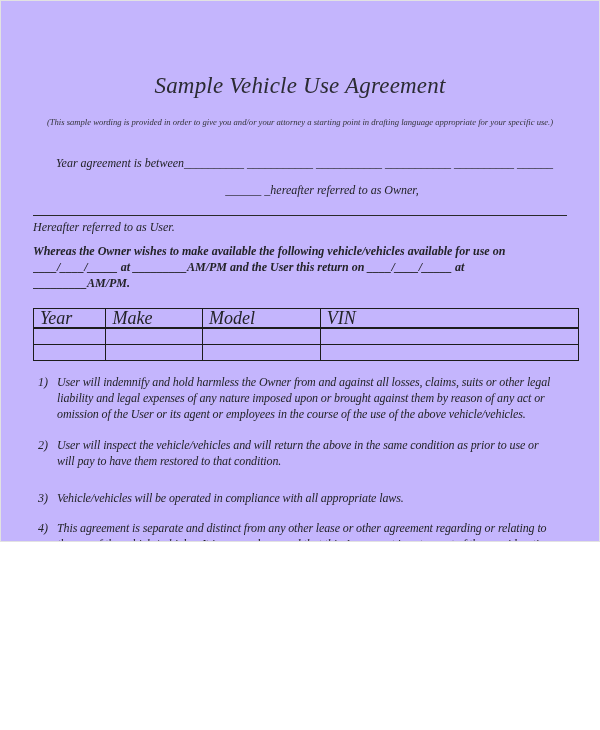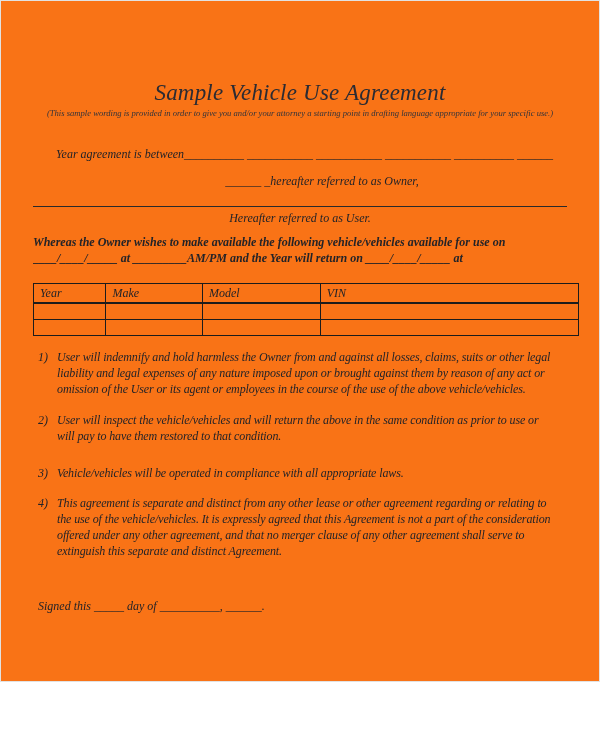--- a/index.html
+++ b/index.html
@@ -5,39 +5,39 @@
   * { margin: 0; padding: 0; box-sizing: border-box; }
   html, body { background: #ffffff; }
   body {
     width: 600px;
     font-family: "Liberation Serif", "DejaVu Serif", serif;
     color: #232328;
   }
   .page {
     position: relative;
     width: 600px;
-    height: 682px;
-    background: #f97316;
+    height: 542px;
+    background: #c4b5fd;
     border: 1px solid #e2e2e2;
     overflow: hidden;
     font-style: italic;
     font-size: 12px;
     line-height: 16px;
-    padding: 15px 32px;
+    padding: 8px 32px;
   }
   .title {
     margin-top: 64px;
     text-align: center;
     font-size: 23px;
     line-height: 26px;
     color: #2b2b33;
     letter-spacing: 0.2px;
   }
   .subtitle {
-    margin-top: 2px;
+    margin-top: 18px;
     text-align: center;
     font-size: 8.6px;
     line-height: 11px;
     color: #33333a;
     white-space: nowrap;
   }
   .parties-line-1 {
     margin-top: 27px;
     margin-left: 23px;
     white-space: nowrap;
@@ -52,39 +52,39 @@
     margin-top: 16px;
     text-align: center;
   }
   .user-blank-line {
     margin-top: 5px;
     height: 13px;
     border-bottom: 1.4px solid #2a2a2a;
   }
   .user-reference {
     margin-top: 3px;
-    text-align: center;
+    text-align: left;
   }
   .whereas {
     margin-top: 8px;
     font-weight: bold;
   }
   .whereas .w-line { white-space: nowrap; overflow: hidden; }
   table.vehicle {
     margin-top: 17px;
     width: 546px;
     border-collapse: collapse;
     table-layout: fixed;
   }
   table.vehicle th, table.vehicle td {
     border: 1.4px solid #1c1c1c;
     font-style: italic;
     font-weight: normal;
     text-align: left;
-    font-size: 12px;
+    font-size: 18px;
     padding: 1px 6px;
   }
   table.vehicle th { height: 19px; border-bottom-width: 2px; }
   table.vehicle td { height: 16px; }
   .col-year  { width: 13.3%; }
   .col-make  { width: 17.7%; }
   .col-model { width: 21.6%; }
   .col-vin   { width: 47.4%; }
   .therefore {
     margin-top: 15px;
@@ -116,21 +116,22 @@
   <div class="title">Sample Vehicle Use Agreement</div>
   <div class="subtitle">(This sample wording is provided in order to give you and/or your attorney a starting point in drafting language appropriate for your specific use.)</div>
 
   <div class="parties-line-1">Year agreement is between__________ ___________ ___________ ___________ __________ ______</div>
   <div class="parties-line-2">______ _hereafter referred to as Owner,</div>
   <div class="user-blank-line"></div>
   <div class="user-reference">Hereafter referred to as User.</div>
 
   <div class="whereas">
     <div class="w-line">Whereas the Owner wishes to make available the following vehicle/vehicles available for use on</div>
-    <div class="w-line">____/____/_____ at _________AM/PM and the Year will return on ____/____/_____ at</div>
+    <div class="w-line">____/____/_____ at _________AM/PM and the User this return on ____/____/_____ at</div>
+    <div class="w-line">_________AM/PM.</div>
   </div>
 
   <table class="vehicle">
     <tbody>
         <tr>
       <th class="col-year">Year</th>
       <th class="col-make">Make</th>
       <th class="col-model">Model</th>
       <th class="col-vin">VIN</th>
     </tr>

